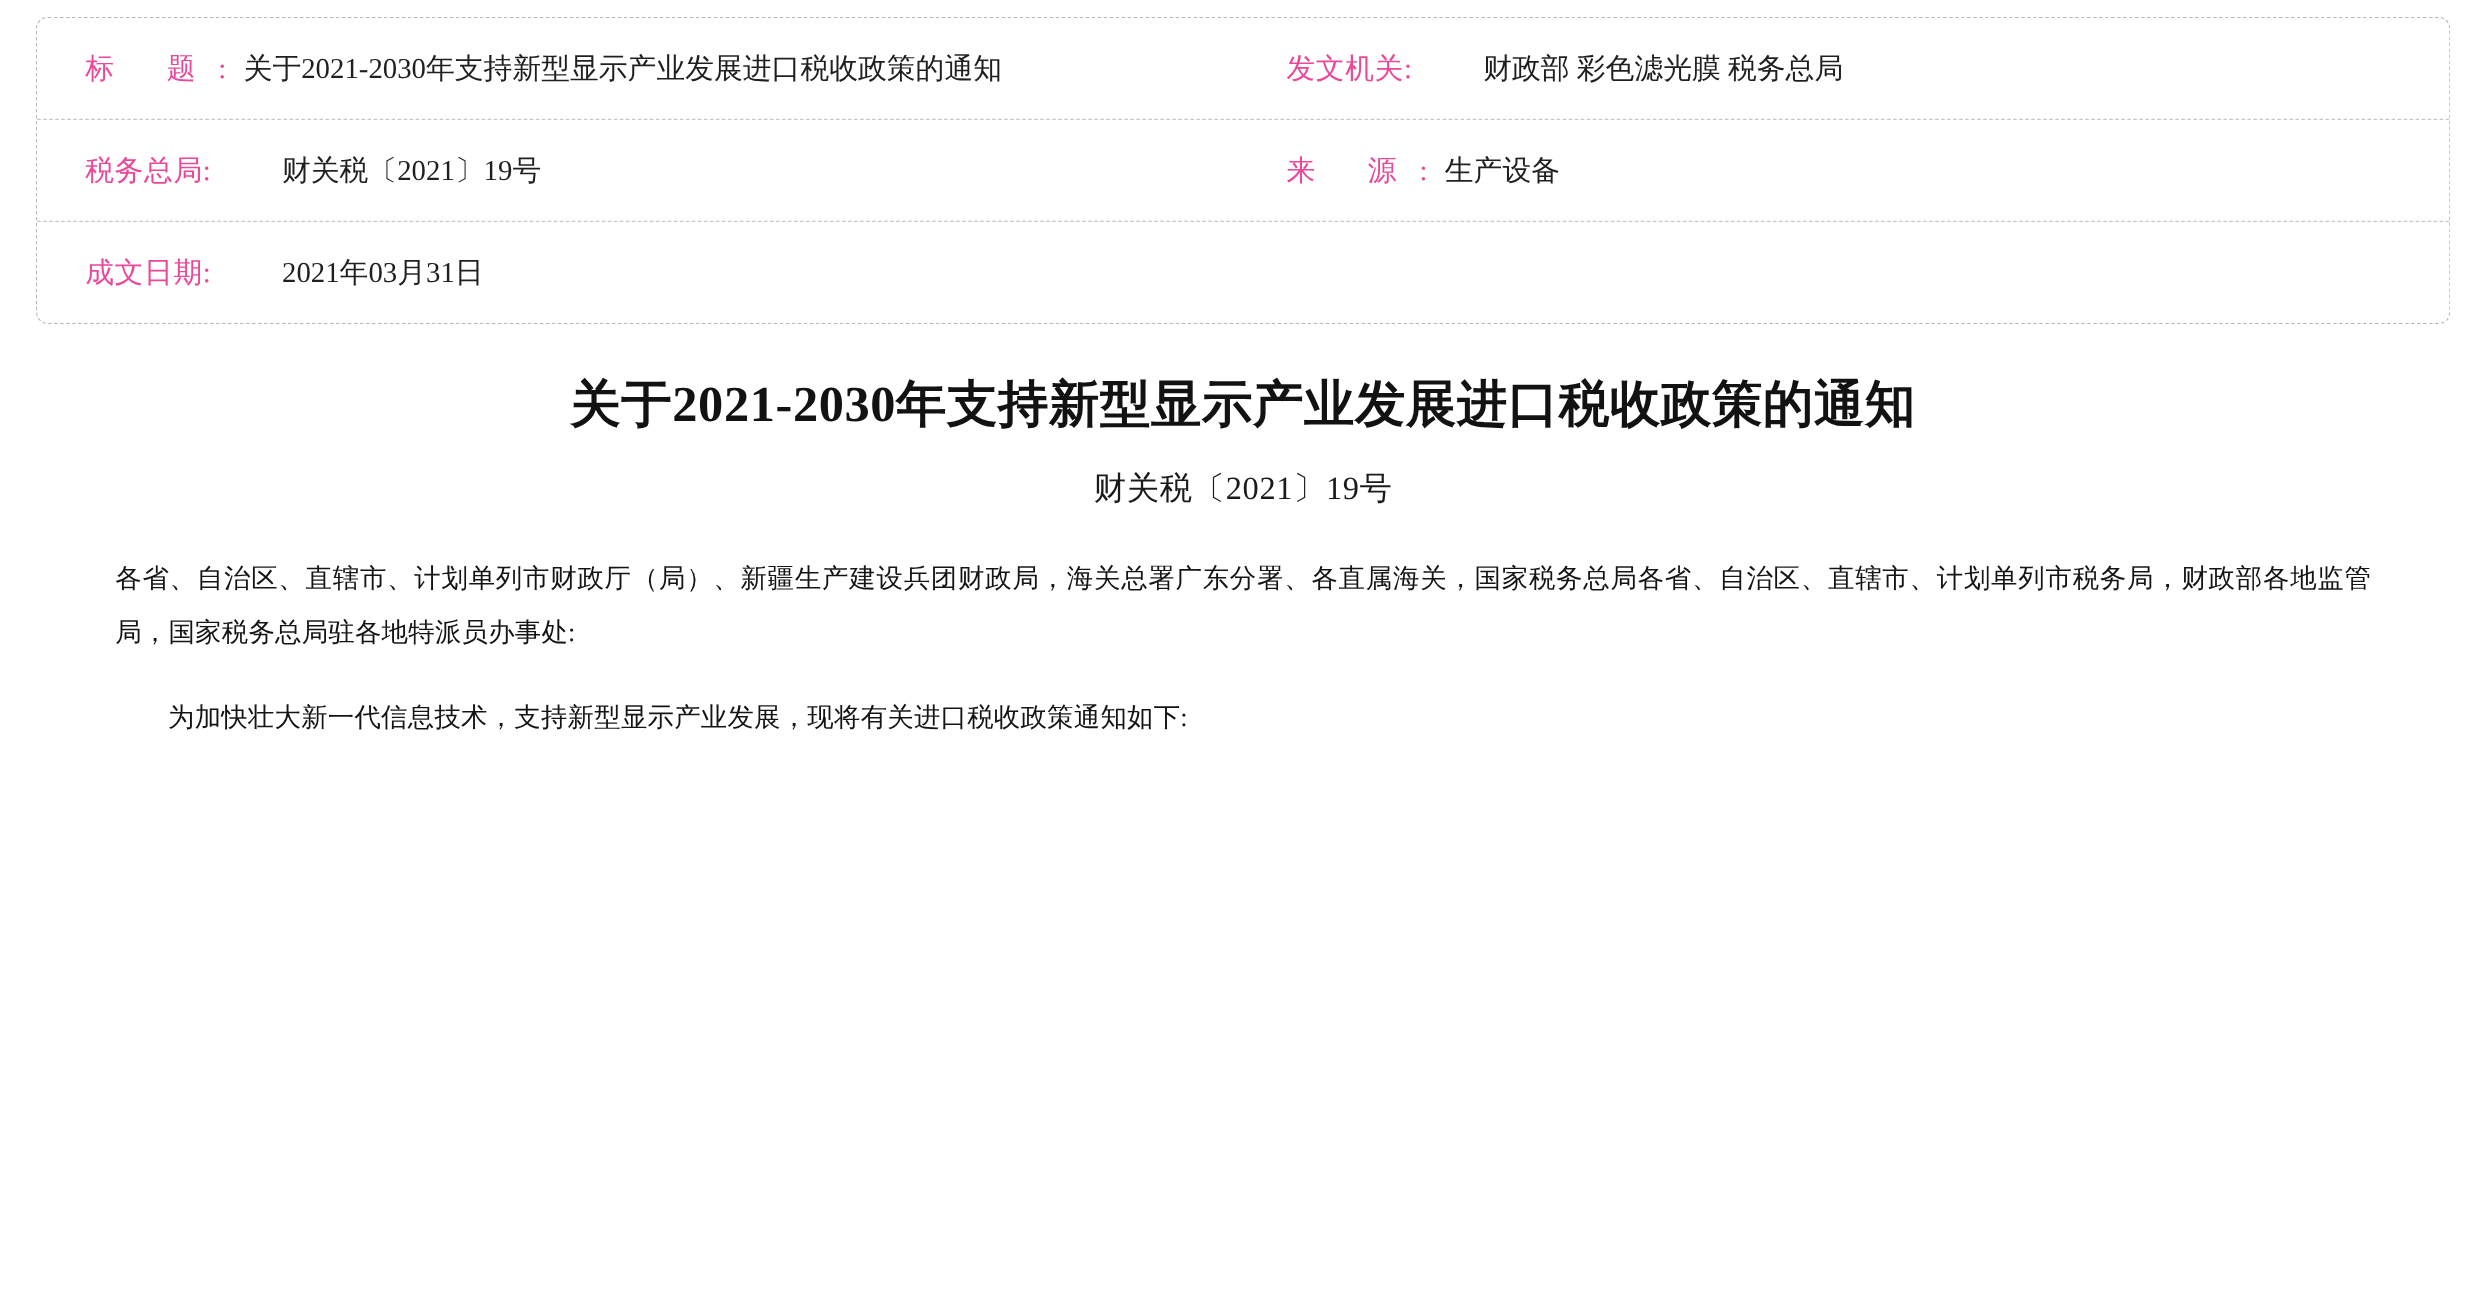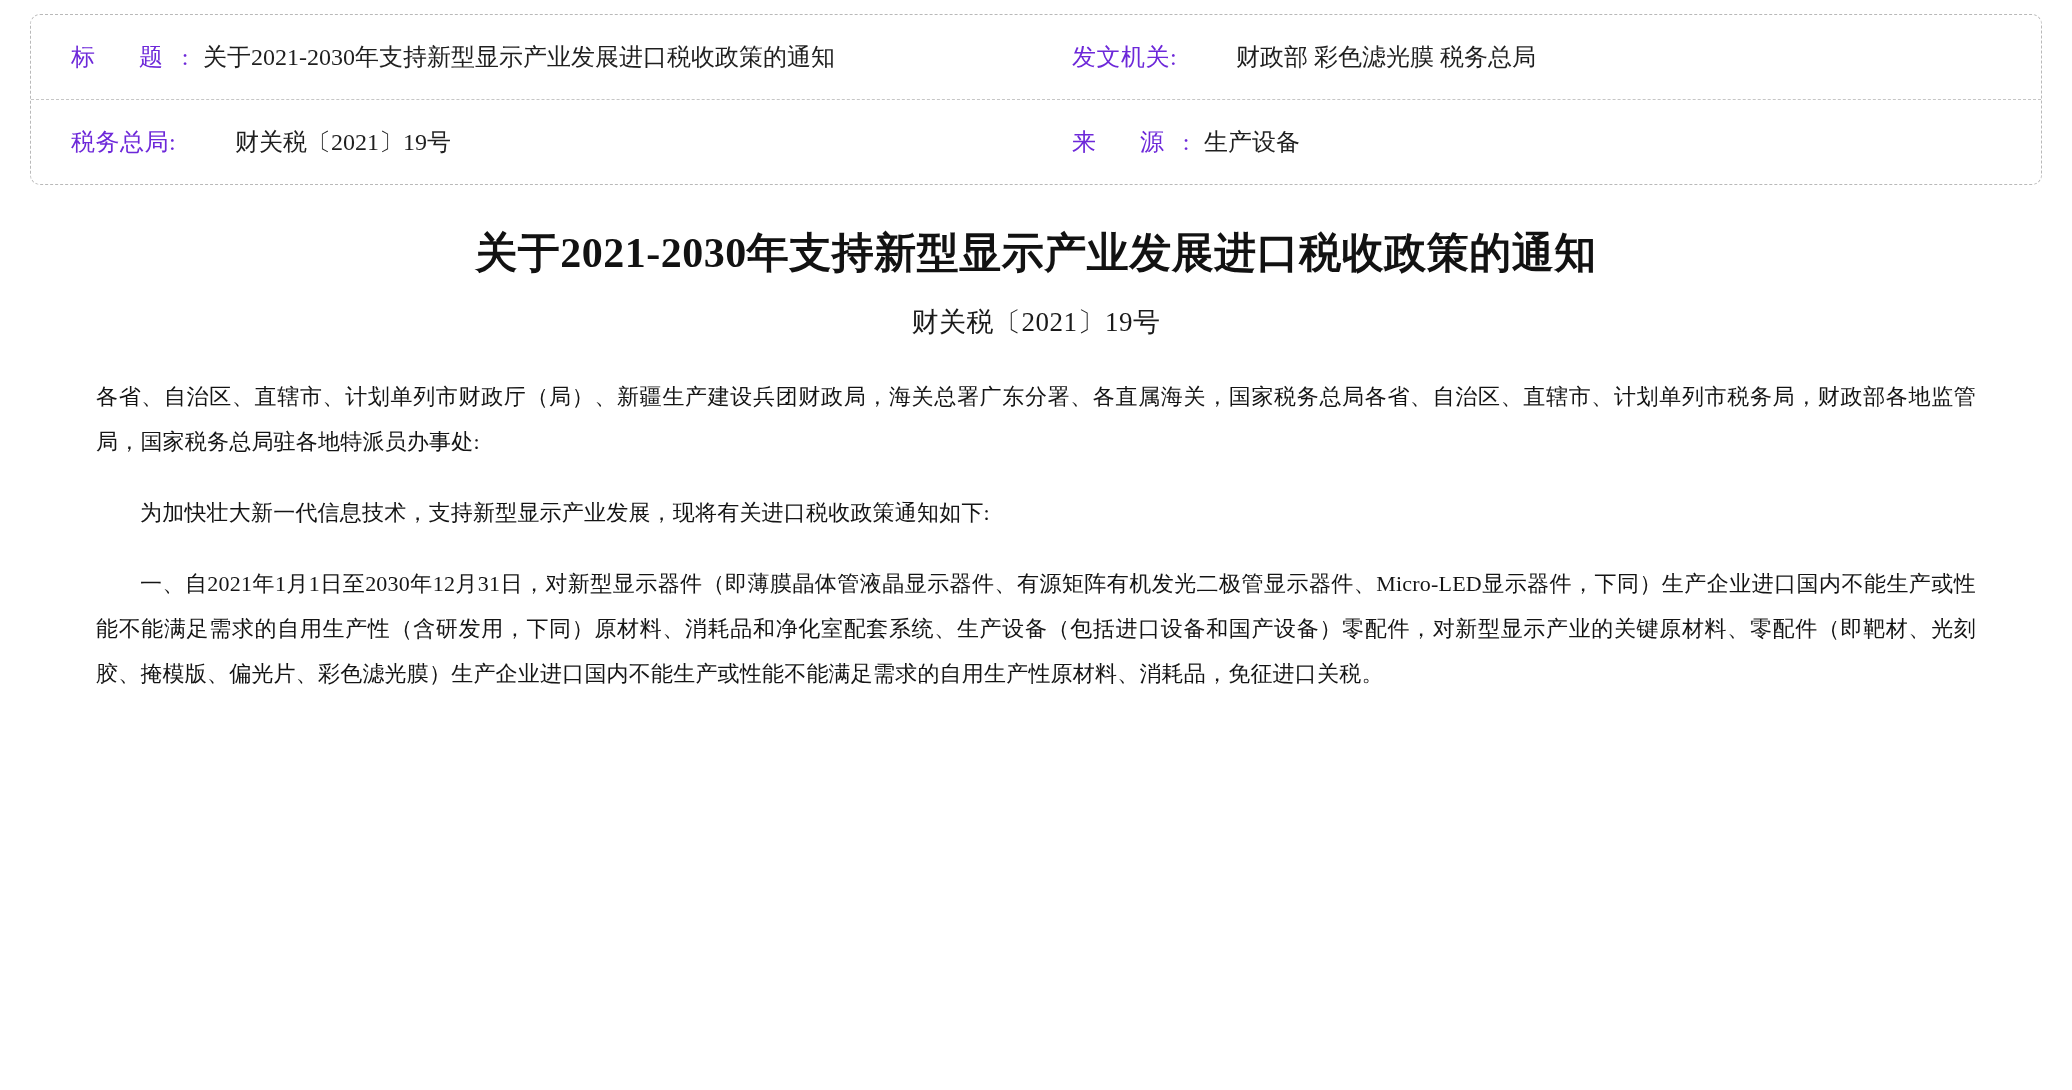--- a/index.html
+++ b/index.html
@@ -50,21 +50,21 @@
     padding-left: 40px;
   }
   .meta-cell.right {
     width: 50%;
     padding-left: 36px;
   }
   .meta-label {
     flex: 0 0 auto;
     min-width: 150px;
     font-size: 24px;
-    color: #6d28d9;
+    color: #ec4899;
     letter-spacing: 0.5px;
     white-space: nowrap;
   }
   .meta-label.spread {
     display: inline-block;
     text-align: justify;
     text-align-last: justify;
     min-width: 118px;
     padding-right: 14px;
   }
@@ -136,24 +136,33 @@
         <span class="meta-label plain">税务总局:</span>
         <span class="meta-value">财关税〔2021〕19号</span>
       </div>
       <div class="meta-cell right">
         <span class="meta-label spread">来    源:</span>
         <span class="meta-value">生产设备</span>
       </div>
     </div>
 
 
+    <div class="meta-row">
+      <div class="meta-cell left">
+        <span class="meta-label plain">成文日期:</span>
+        <span class="meta-value">2021年03月31日</span>
+      </div>
+      <div class="meta-cell right">
+        <span class="meta-label plain"></span>
+        <span class="meta-value"></span>
+      </div>
+    </div>
 
   </div>
 
   <div class="doc">
     <div class="doc-title">关于2021-2030年支持新型显示产业发展进口税收政策的通知</div>
     <div class="doc-subtitle">财关税〔2021〕19号</div>
     <p class="doc-para first">各省、自治区、直辖市、计划单列市财政厅（局）、新疆生产建设兵团财政局，海关总署广东分署、各直属海关，国家税务总局各省、自治区、直辖市、计划单列市税务局，财政部各地监管局，国家税务总局驻各地特派员办事处:</p>
     <p class="doc-para indent">为加快壮大新一代信息技术，支持新型显示产业发展，现将有关进口税收政策通知如下:</p>
-    <p class="doc-para indent">一、自2021年1月1日至2030年12月31日，对新型显示器件（即薄膜晶体管液晶显示器件、有源矩阵有机发光二极管显示器件、Micro-LED显示器件，下同）生产企业进口国内不能生产或性能不能满足需求的自用生产性（含研发用，下同）原材料、消耗品和净化室配套系统、生产设备（包括进口设备和国产设备）零配件，对新型显示产业的关键原材料、零配件（即靶材、光刻胶、掩模版、偏光片、彩色滤光膜）生产企业进口国内不能生产或性能不能满足需求的自用生产性原材料、消耗品，免征进口关税。</p>
   </div>
 
 </div>
 
 </body></html>

